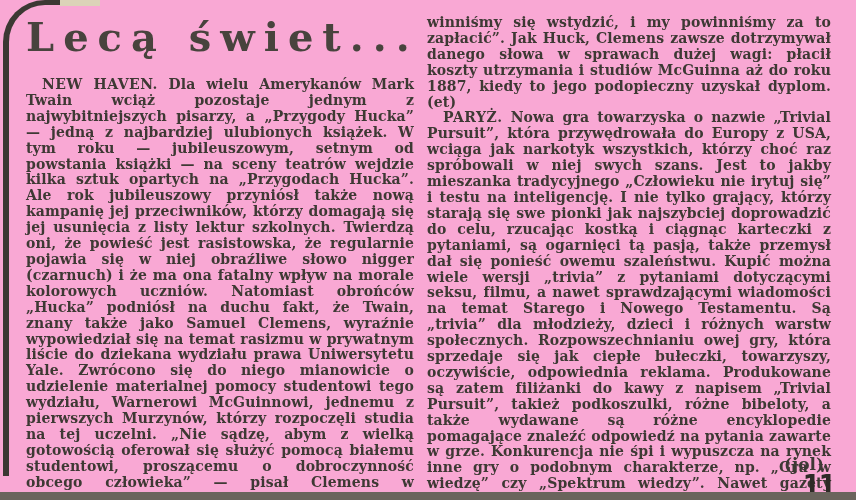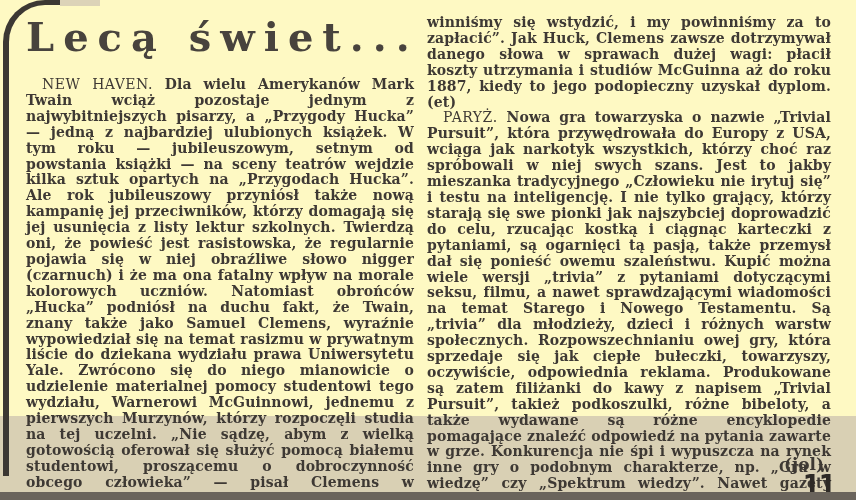--- a/index.html
+++ b/index.html
@@ -4,22 +4,22 @@
 <style>
   html, body { margin:0; padding:0; }
   body {
     width:856px; height:500px; overflow:hidden;
     background:#d9d0b4;
     position:relative;
     font-family:"DejaVu Serif", serif;
     color:#3a3530;
   }
   .page {
-    position:absolute; left:0; top:0; width:856px; height:416px;
-    background:#fef9c3;
+    position:absolute; left:0; top:0; width:856px; height:492px;
+    background:#f9a8d4;
   }
   .bottom-strip {
     position:absolute; left:0; top:492px; width:856px; height:8px;
     background:#6a645c;
   }
   .frame {
     position:absolute; left:3px; top:0px; width:90px; height:476px;
     border-left:6px solid #3c3833;
     border-top:5px solid #3c3833;
     border-top-left-radius:42px;
@@ -44,21 +44,21 @@
     font-weight:bold;
     line-height:15.9px;
     text-align:justify;
     color:#3e3934;
     letter-spacing:0.15px;
   }
   .col-left { left:26px; top:77px; width:388px; }
   .col-right { left:427px; top:15px; width:404px; }
   .para { margin:0; text-indent:0; }
   .para-indent { text-indent:16px; }
-  .dateline { font-weight:normal; letter-spacing:0.5px;margin-top:25px; }
+  .dateline { font-weight:bold; letter-spacing:0.5px;margin-top:25px; }
   .sig {
     position:absolute; left:784px; top:454px;
     font-family:"DejaVu Serif", serif; font-weight:bold; font-size:17px;
     color:#3e3934;
   }
   .pagenum {
     position:absolute; left:800px; top:472px;
     font-family:"DejaVu Sans", sans-serif; font-weight:bold;
     font-size:30px; line-height:28px; letter-spacing:-2px;
     color:#2e2a26;

